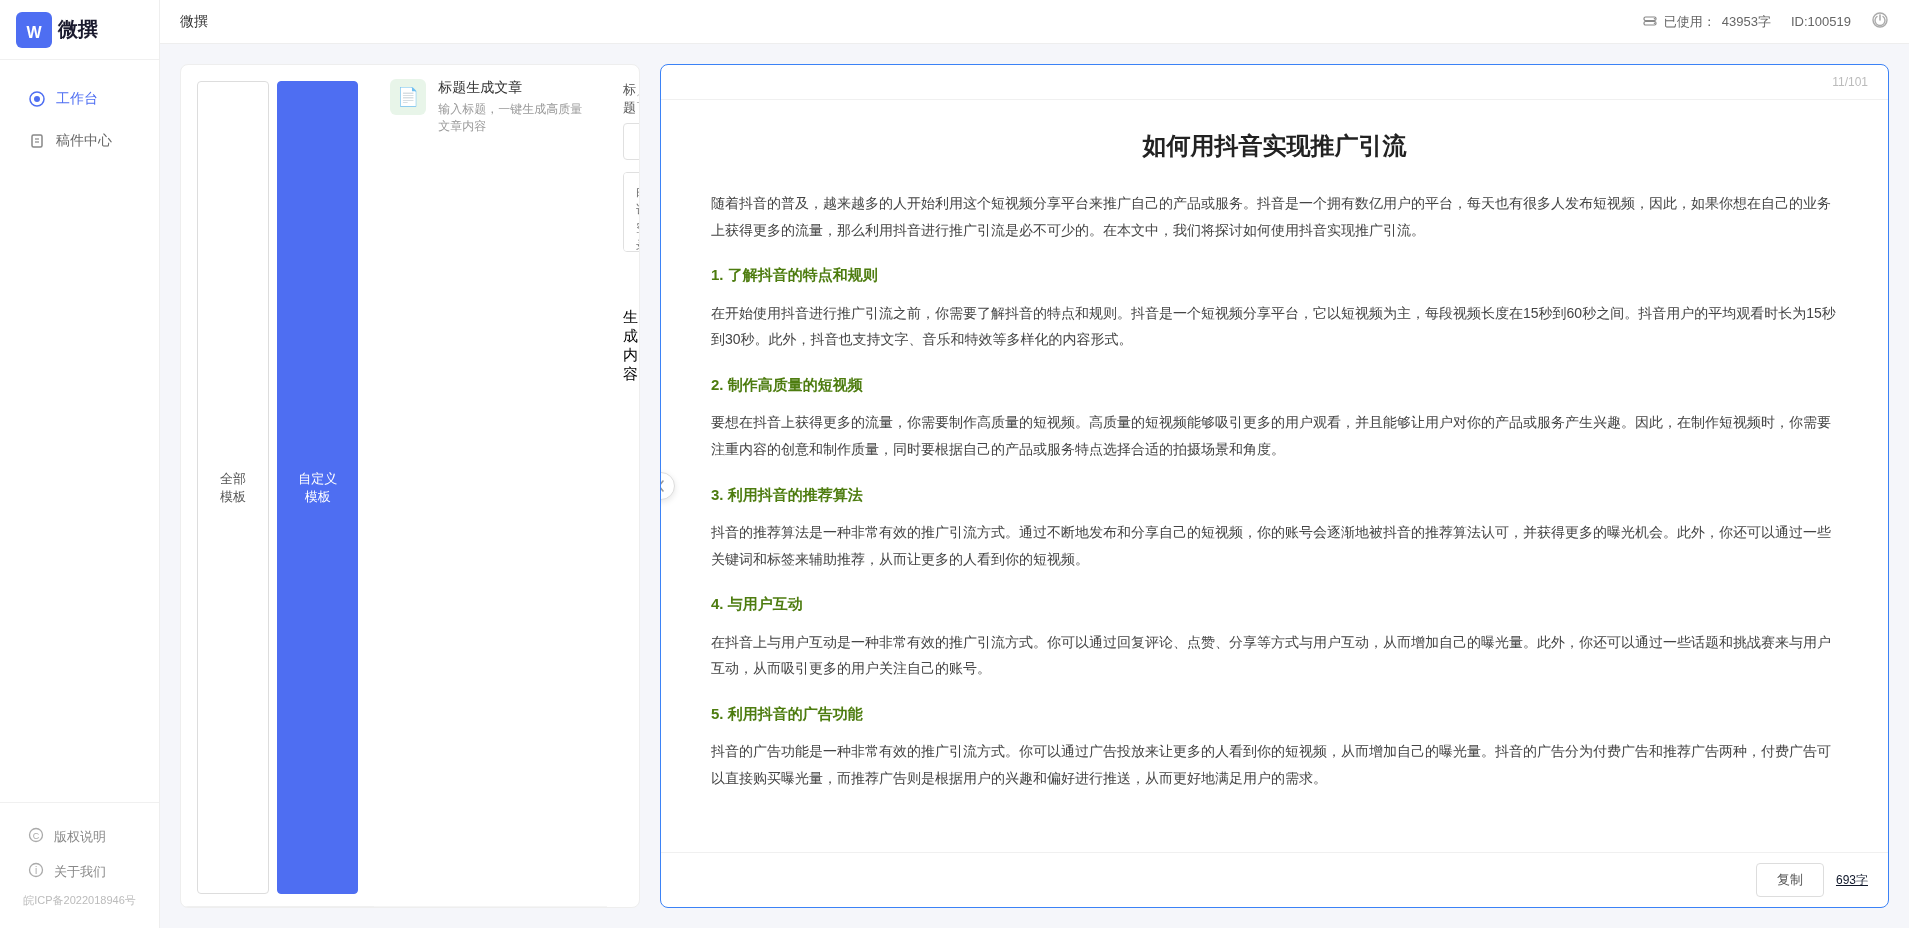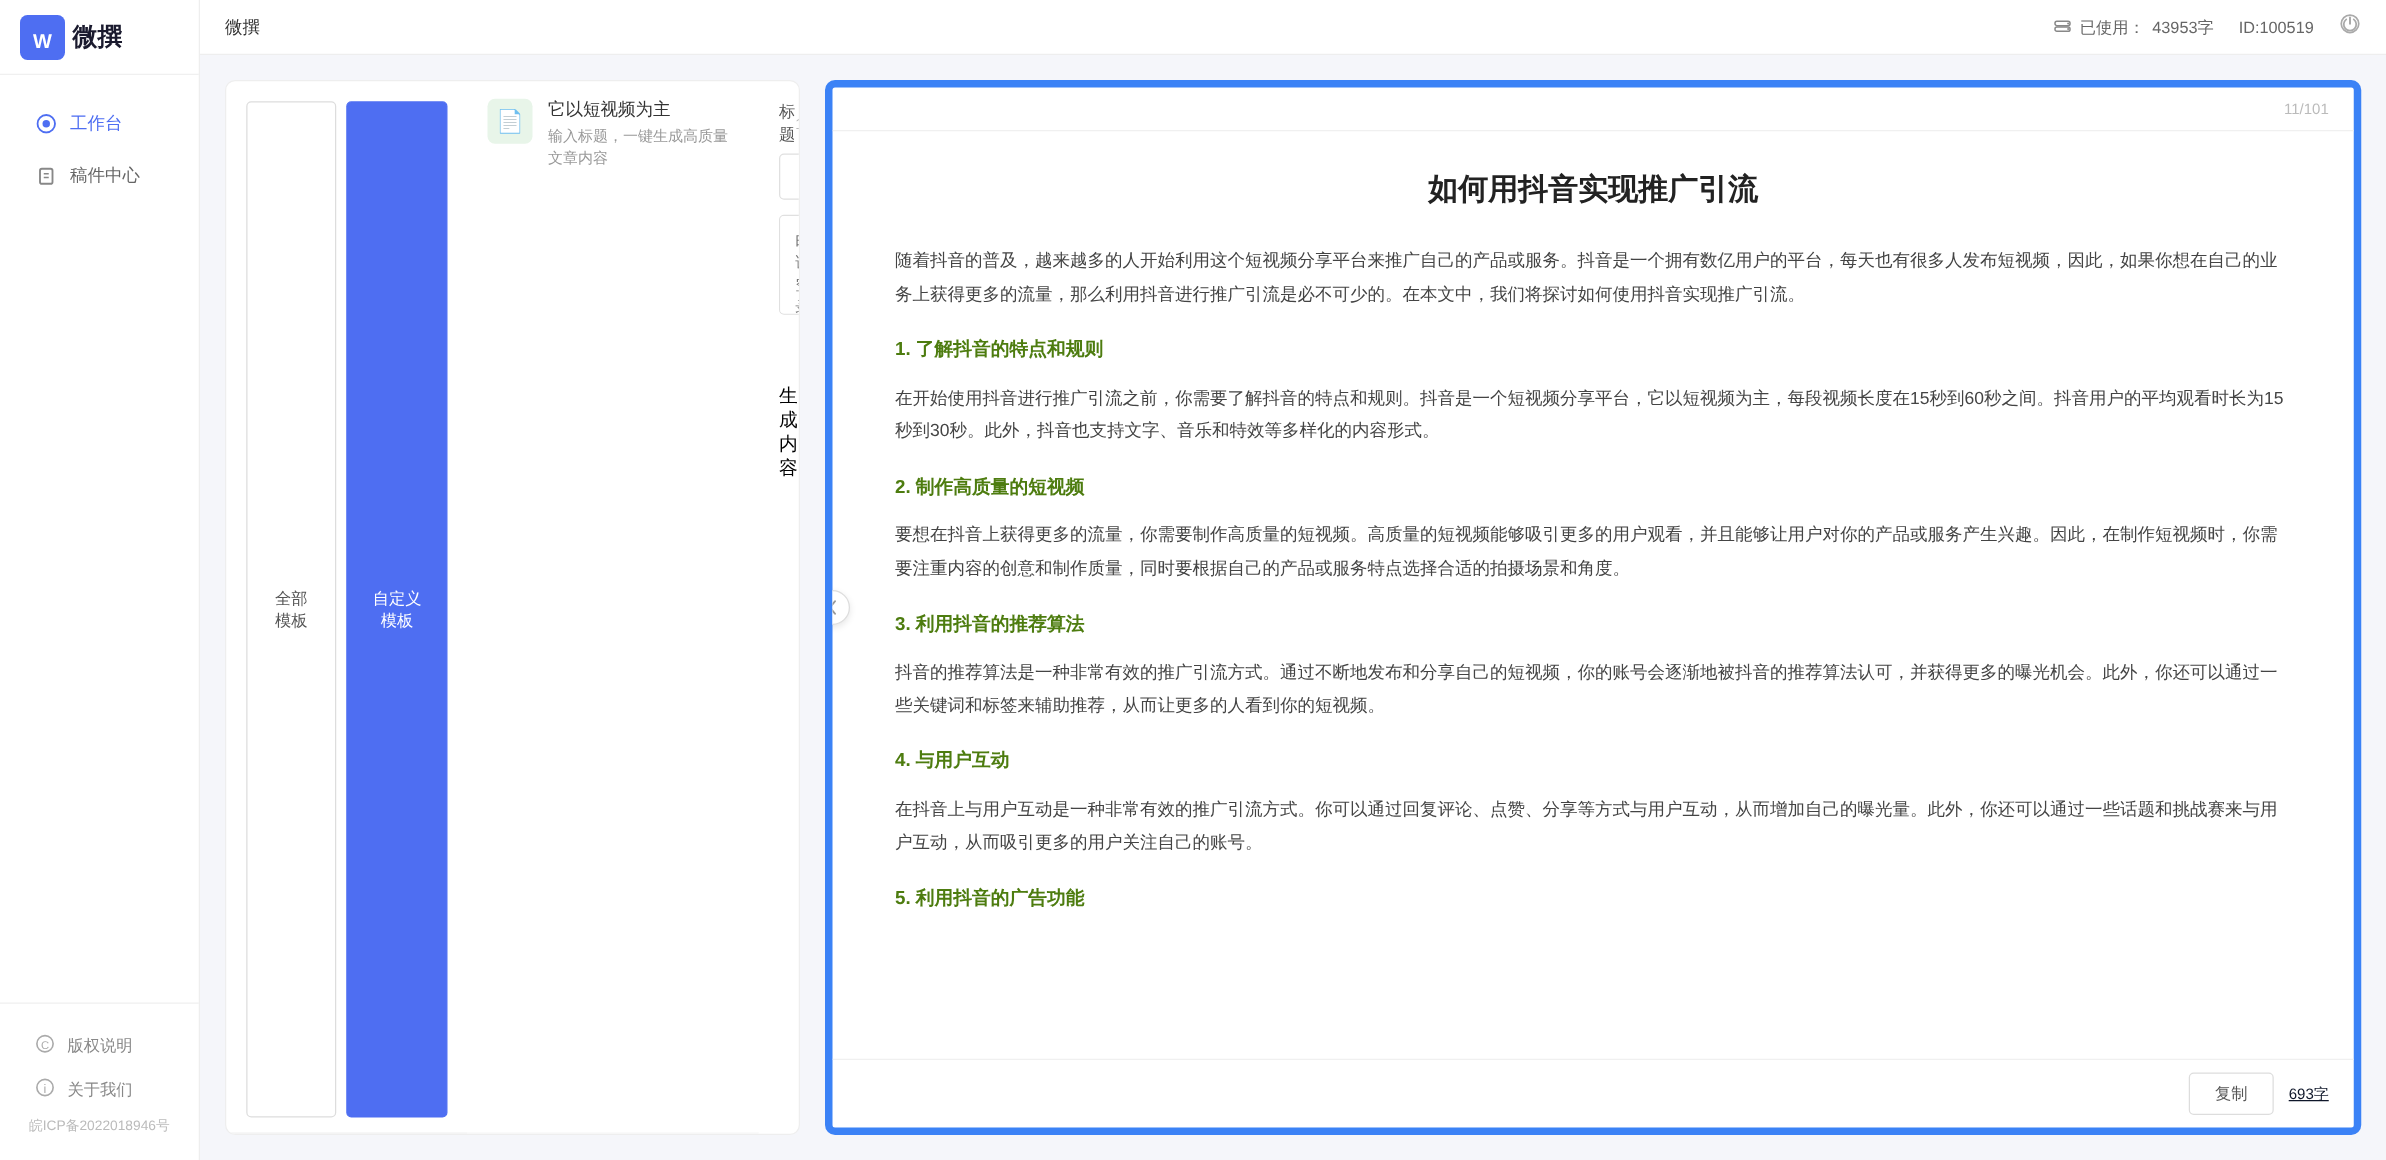--- a/index.html
+++ b/index.html
@@ -254,21 +254,21 @@
       cursor: pointer;
       width: 100%;
       font-family: inherit;
     }
 
     
     .right-panel {
       flex: 1;
       background: #fff;
       border-radius: 8px;
-      border: 6px solid #3b82f6;
+      border: 1px solid #3b82f6;
       display: flex;
       flex-direction: column;
       overflow: hidden;
       position: relative;
     }
     .right-panel-header {
       display: flex;
       justify-content: space-between;
       align-items: center;
       padding: 10px 20px;
@@ -437,21 +437,21 @@
     <div class="left-panel">
 
       <div class="template-tabs">
         <button class="tab-btn">全部模板</button>
         <button class="tab-btn active">自定义模板</button>
       </div>
 
       <div class="template-item">
         <div class="template-icon">📄</div>
         <div class="template-info">
-          <div class="template-name">它以短视频为主</div>
+          <div class="template-name">标题生成文章</div>
           <div class="template-desc">输入标题，一键生成高质量文章内容</div>
         </div>
       </div>
 
       <div class="form-area">
         <div>
           <div class="form-field-label">
             <span>标题</span>
             <span class="char-count">12/100</span>
           </div>
@@ -484,20 +484,21 @@
           <p>随着抖音的普及，越来越多的人开始利用这个短视频分享平台来推广自己的产品或服务。抖音是一个拥有数亿用户的平台，每天也有很多人发布短视频，因此，如果你想在自己的业务上获得更多的流量，那么利用抖音进行推广引流是必不可少的。在本文中，我们将探讨如何使用抖音实现推广引流。</p>
           <p class="section-title">1.   了解抖音的特点和规则</p>
           <p>在开始使用抖音进行推广引流之前，你需要了解抖音的特点和规则。抖音是一个短视频分享平台，它以短视频为主，每段视频长度在15秒到60秒之间。抖音用户的平均观看时长为15秒到30秒。此外，抖音也支持文字、音乐和特效等多样化的内容形式。</p>
           <p class="section-title">2.   制作高质量的短视频</p>
           <p>要想在抖音上获得更多的流量，你需要制作高质量的短视频。高质量的短视频能够吸引更多的用户观看，并且能够让用户对你的产品或服务产生兴趣。因此，在制作短视频时，你需要注重内容的创意和制作质量，同时要根据自己的产品或服务特点选择合适的拍摄场景和角度。</p>
           <p class="section-title">3.   利用抖音的推荐算法</p>
           <p>抖音的推荐算法是一种非常有效的推广引流方式。通过不断地发布和分享自己的短视频，你的账号会逐渐地被抖音的推荐算法认可，并获得更多的曝光机会。此外，你还可以通过一些关键词和标签来辅助推荐，从而让更多的人看到你的短视频。</p>
           <p class="section-title">4.   与用户互动</p>
           <p>在抖音上与用户互动是一种非常有效的推广引流方式。你可以通过回复评论、点赞、分享等方式与用户互动，从而增加自己的曝光量。此外，你还可以通过一些话题和挑战赛来与用户互动，从而吸引更多的用户关注自己的账号。</p>
           <p class="section-title">5.   利用抖音的广告功能</p>
+          <p>抖音的广告功能是一种非常有效的推广引流方式。你可以通过广告投放来让更多的人看到你的短视频，从而增加自己的曝光量。抖音的广告分为付费广告和推荐广告两种，付费广告可以直接购买曝光量，而推荐广告则是根据用户的兴趣和偏好进行推送，从而更好地满足用户的需求。</p>
         </div>
       </div>
 
       <div class="right-panel-footer">
         <button class="copy-btn">复制</button>
         <span class="word-count">693字</span>
       </div>
     </div>
   </div>
 </div>

